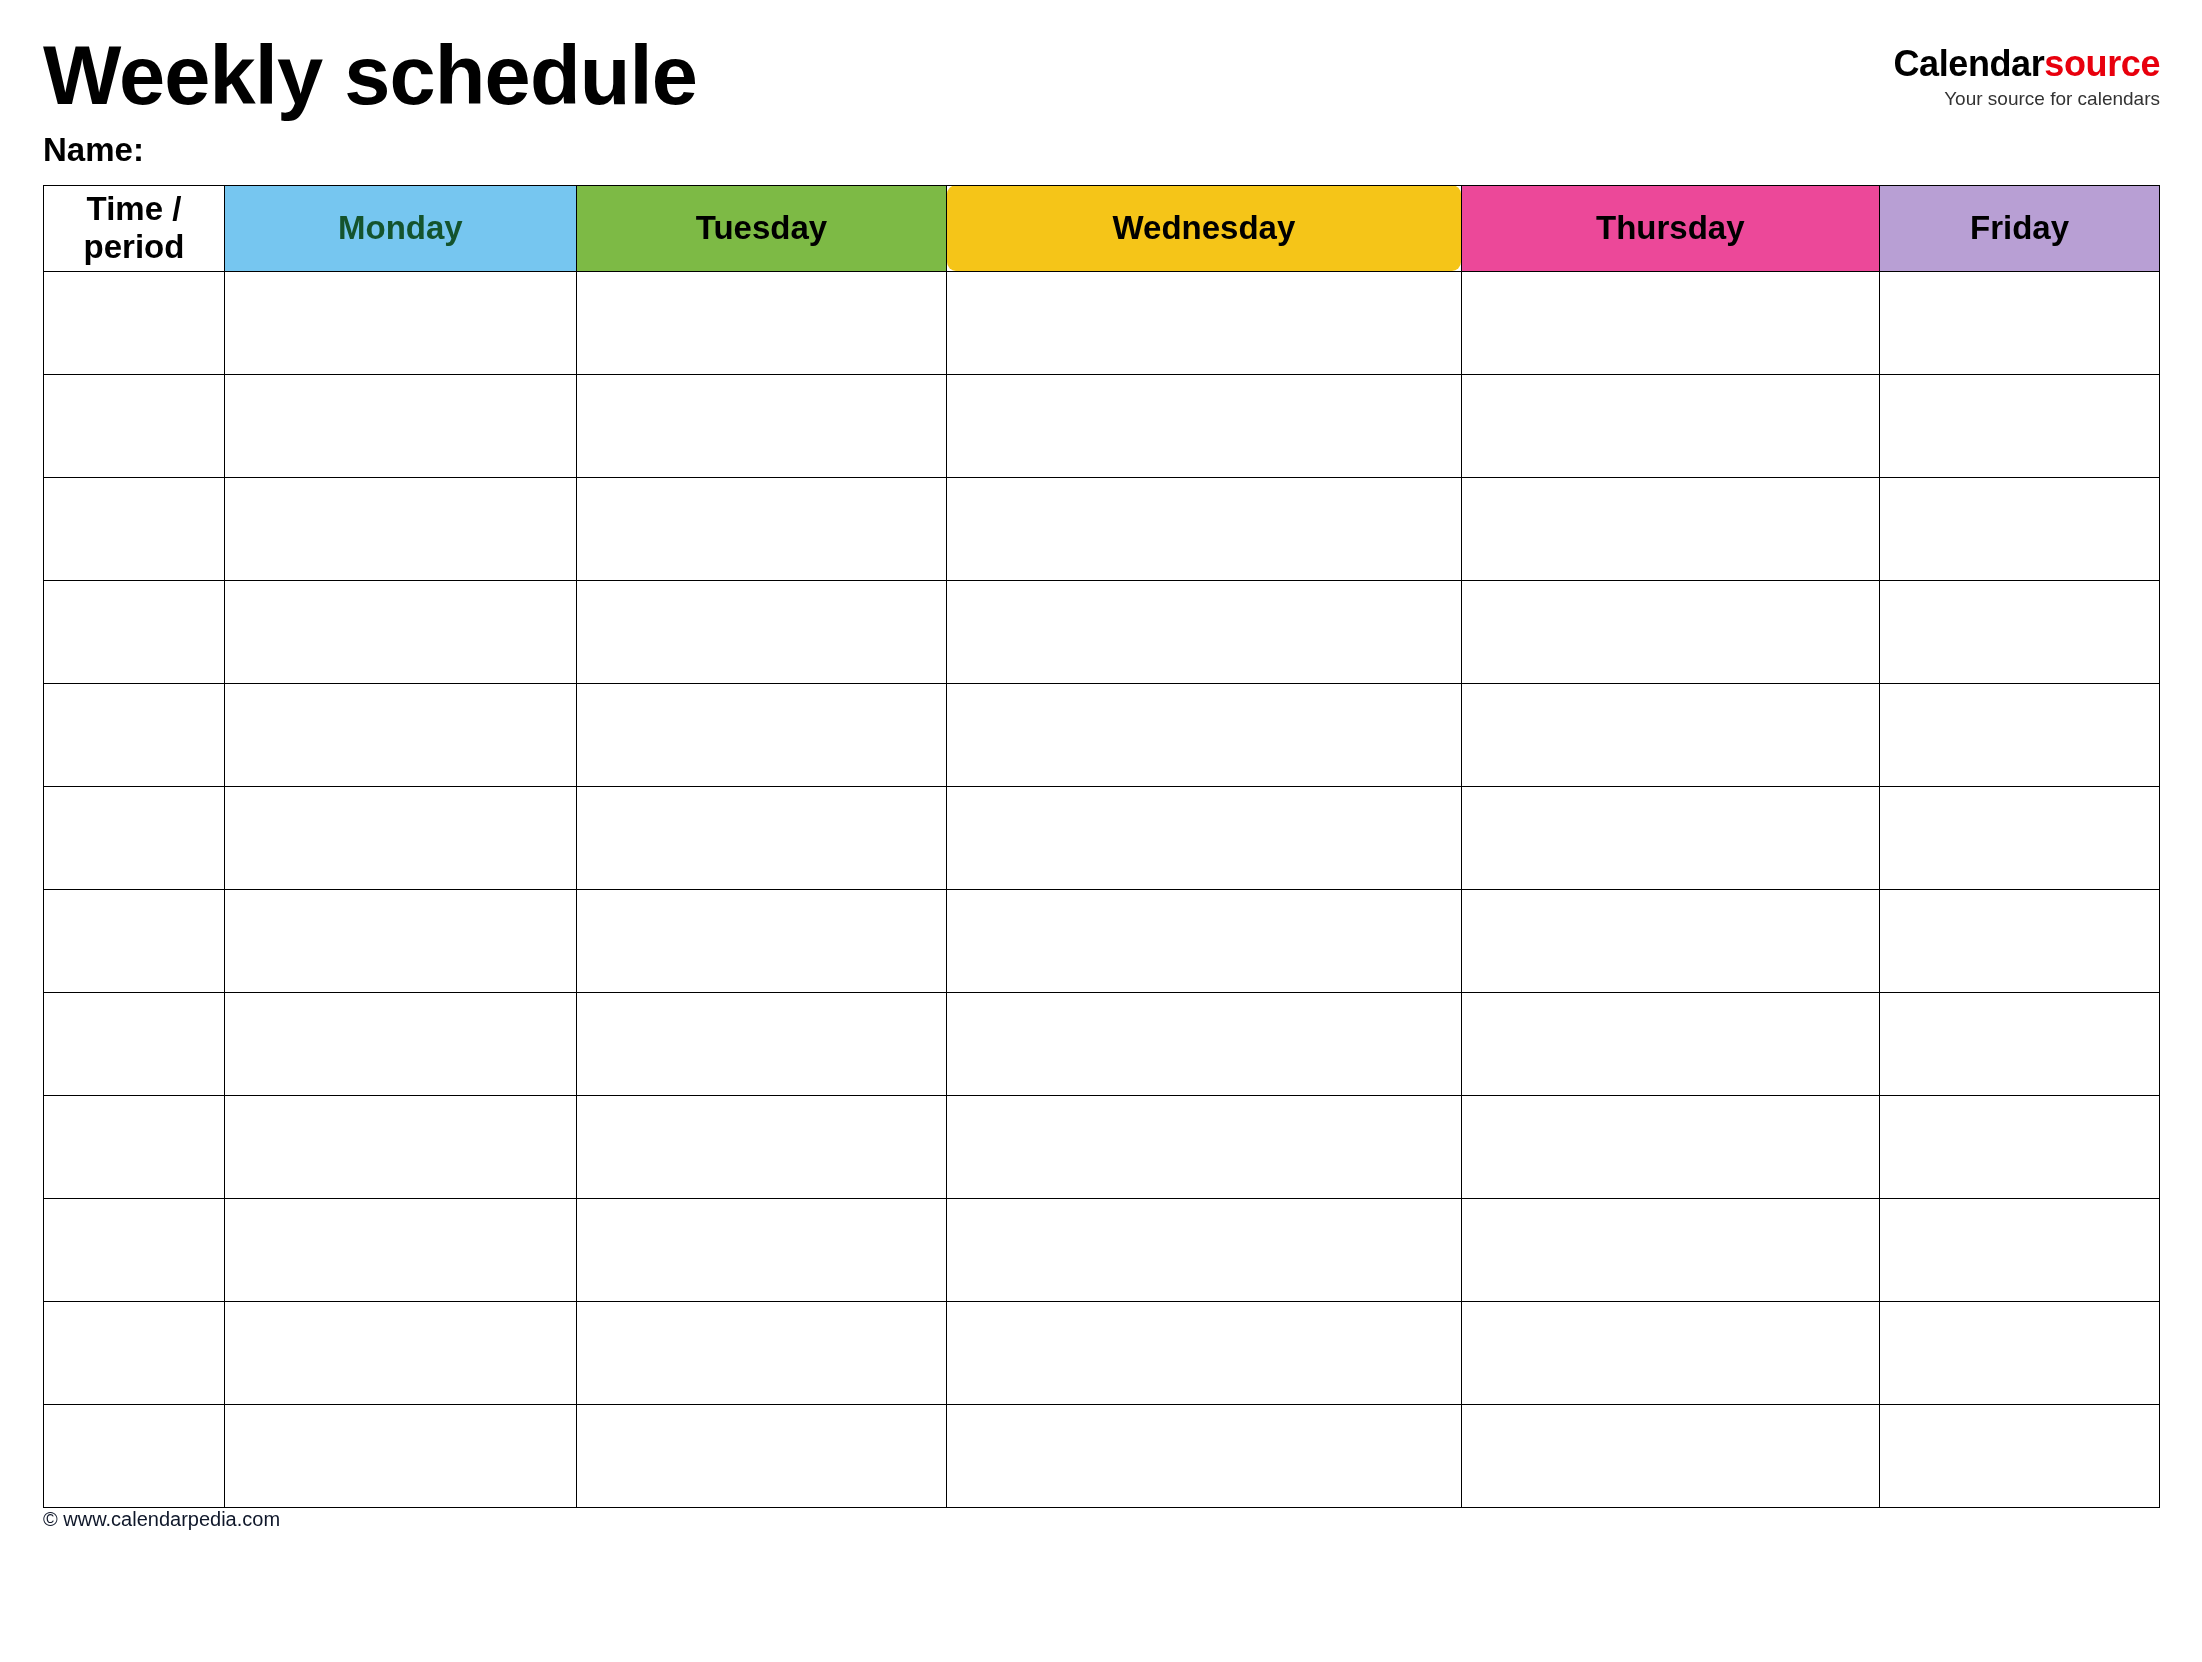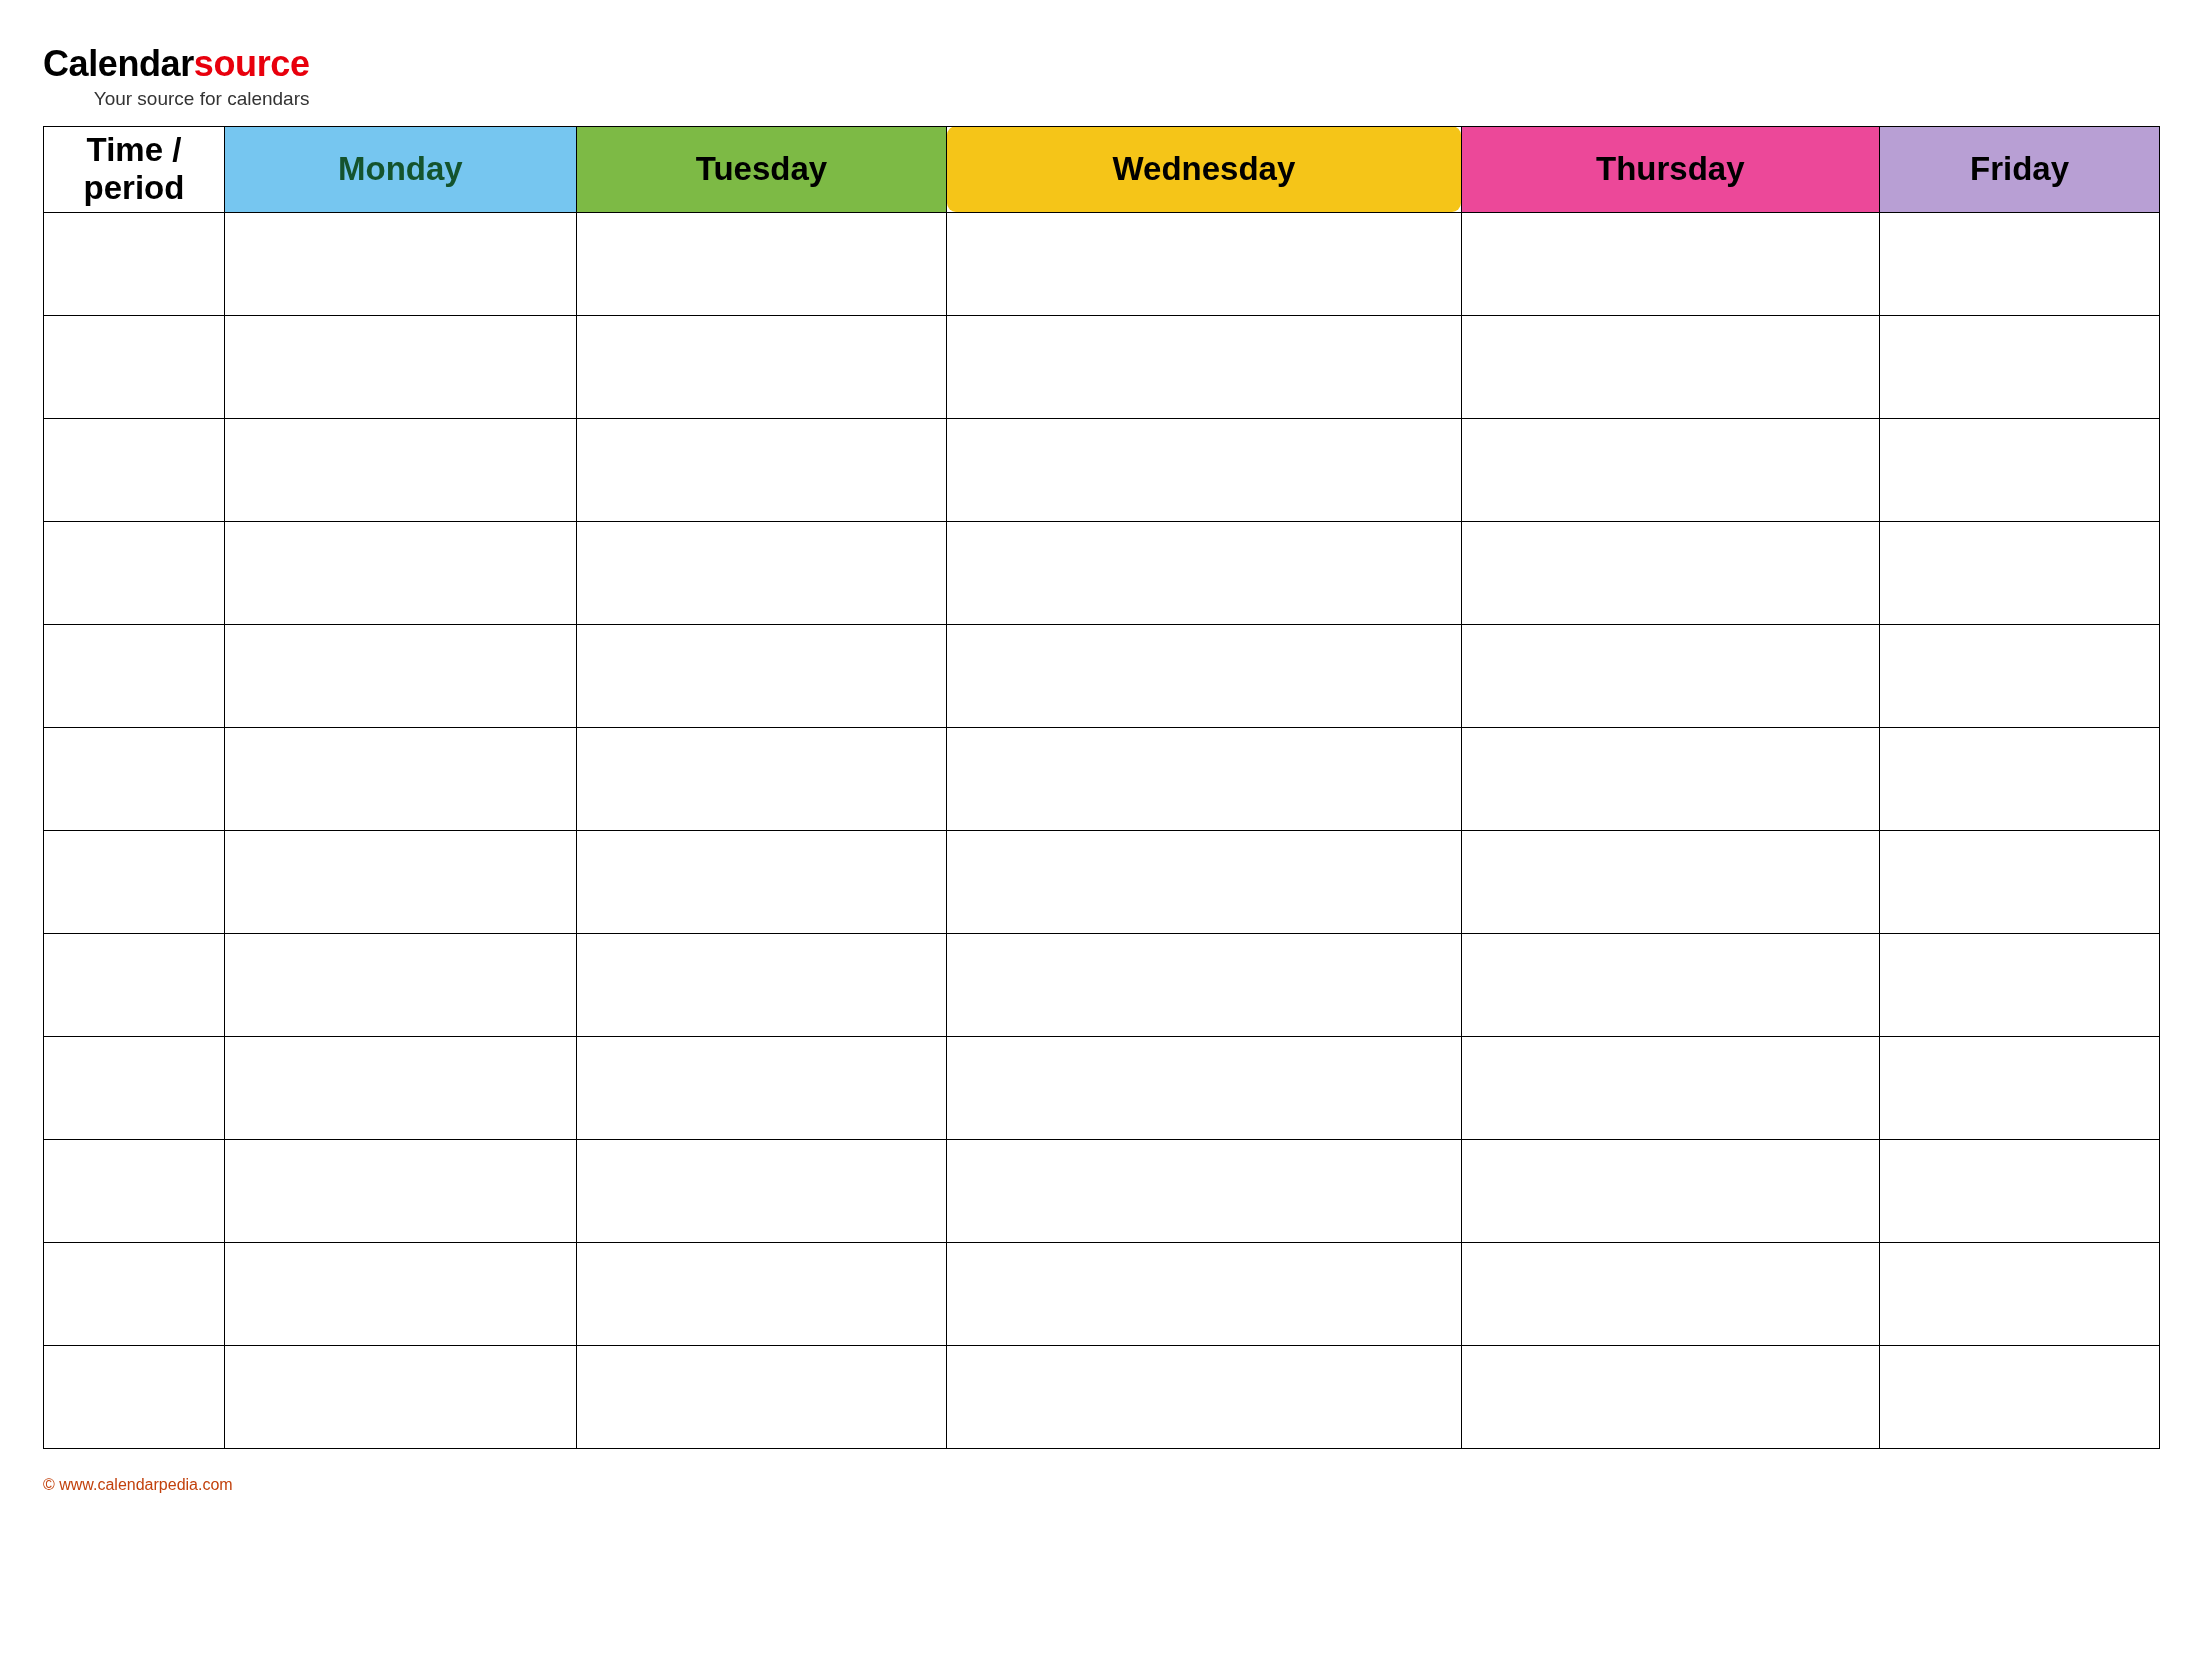--- a/index.html
+++ b/index.html
@@ -132,29 +132,33 @@
     .time-cell {
       background-color: #ffffff;
       width: 181px;
     }
 
     .day-cell {
       background-color: #ffffff;
     }
 
     .footer {
-      margin-top: 27px;
-      font-size: 16px;
-      color: #c2410c;
+      margin-top: 0;
+      font-size: 20px;
+      color: #0f172a;
     }
   </style>
 </head>
 <body>
 
 <div class="header-area">
+  <div class="title-section">
+    <h1 class="page-title">Weekly schedule</h1>
+    <div class="name-label">Name:</div>
+  </div>
   <div class="logo-section">
     <div class="logo-text">
       <span class="calendar">Calendar</span><span class="pedia">source</span>
     </div>
     <div class="logo-tagline">Your source for calendars</div>
   </div>
 </div>
 
 <table class="schedule-table">
   <thead>

